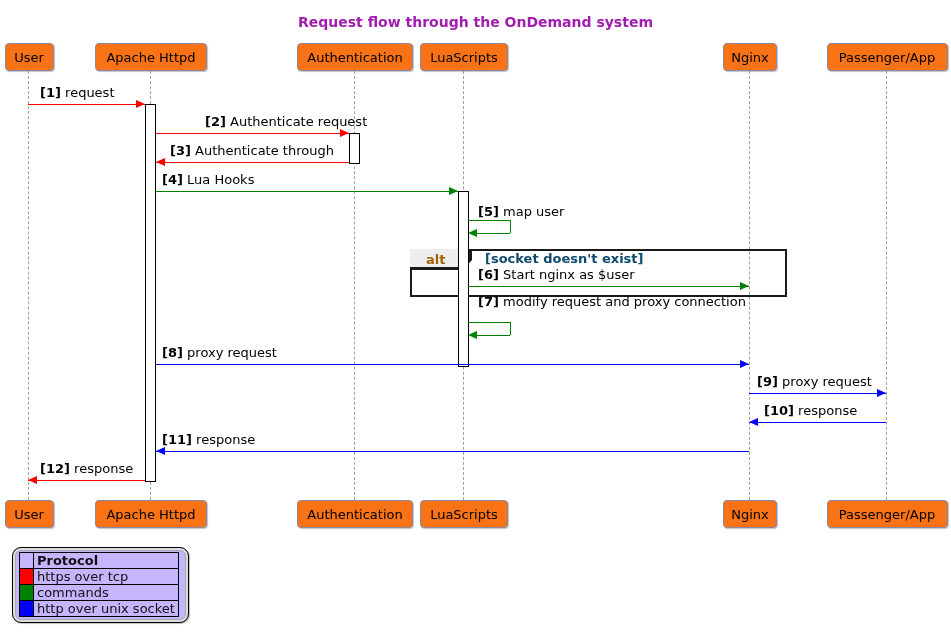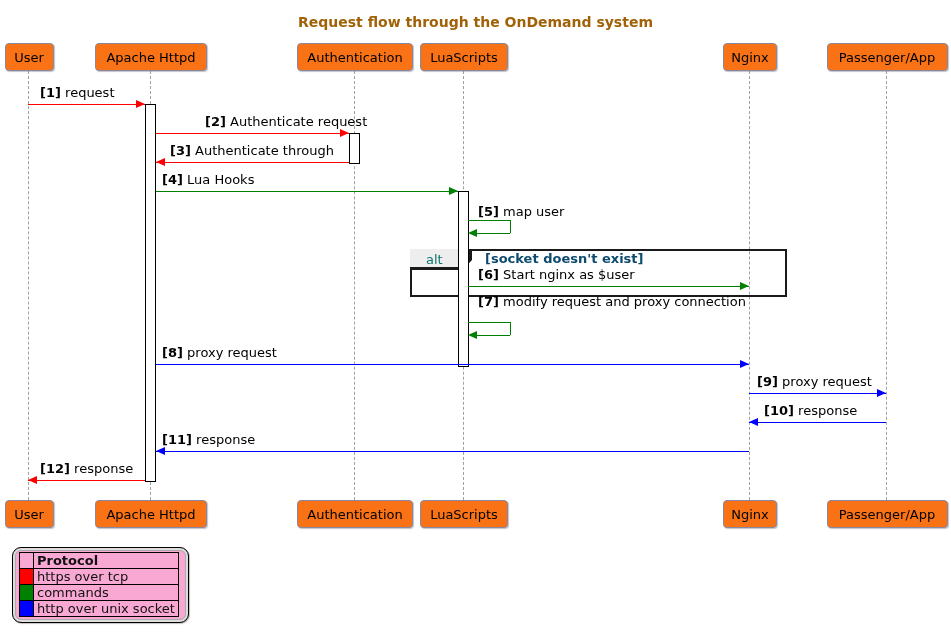--- a/index.html
+++ b/index.html
@@ -5,21 +5,21 @@
   html,body{margin:0;padding:0;background:#ffffff;}
   #canvas{
     position:relative;
     width:951px;height:641px;
     background:#ffffff;
     font-family:"DejaVu Sans", sans-serif;
     overflow:hidden;
   }
   .title{
     position:absolute;top:14px;left:0;width:951px;
-    text-align:center;font-size:14px;font-weight:bold;color:#a16207;
+    text-align:center;font-size:14px;font-weight:bold;color:#a21caf;
   }
   .participant{
     position:absolute;height:26px;
     background:#f97316;border:1px solid #8888a0;border-radius:4px;
     box-shadow:1px 1px 1px rgba(120,120,140,.45);
     display:flex;align-items:center;justify-content:center;
     font-size:13px;color:#000;white-space:nowrap;
   }
   .lifeline{
     position:absolute;width:0;
@@ -41,27 +41,27 @@
   }
   .alt-tab-outer{
     position:absolute;left:-2px;top:-2px;width:62px;height:21px;background:#1a1a1a;
     clip-path:polygon(0 0,100% 0,100% 52%,85% 100%,0 100%);
   }
   .alt-tab-inner{
     position:absolute;left:0;top:0;width:59px;height:18px;background:#eeeeee;
     clip-path:polygon(0 0,100% 0,100% 52%,85% 100%,0 100%);
   }
   .alt-label{
-    position:absolute;left:14px;top:1px;font-size:13px;font-weight:normal;color:#0f766e;
+    position:absolute;left:14px;top:1px;font-size:13px;font-weight:bold;color:#a16207;
   }
   .alt-guard{
     position:absolute;left:73px;top:0px;font-size:13px;font-weight:bold;color:#0c4a6e;white-space:nowrap;
   }
   .legend{
-    position:absolute;background:#f9a8d4;
+    position:absolute;background:#c4b5fd;
     border:1px solid #000;border-radius:9px;
     box-shadow:inset 0 0 0 2px #dddddd, inset 0 0 0 3px #aaaaaa, 1px 1px 1px rgba(0,0,0,.25);
   }
   .legend table{
     position:absolute;left:6px;top:4px;
     border-collapse:collapse;font-size:13px;color:#111;
   }
   .legend td,.legend th{
     border:1px solid #000;padding:0 3px;height:15px;line-height:15px;
     text-align:left;white-space:nowrap;

